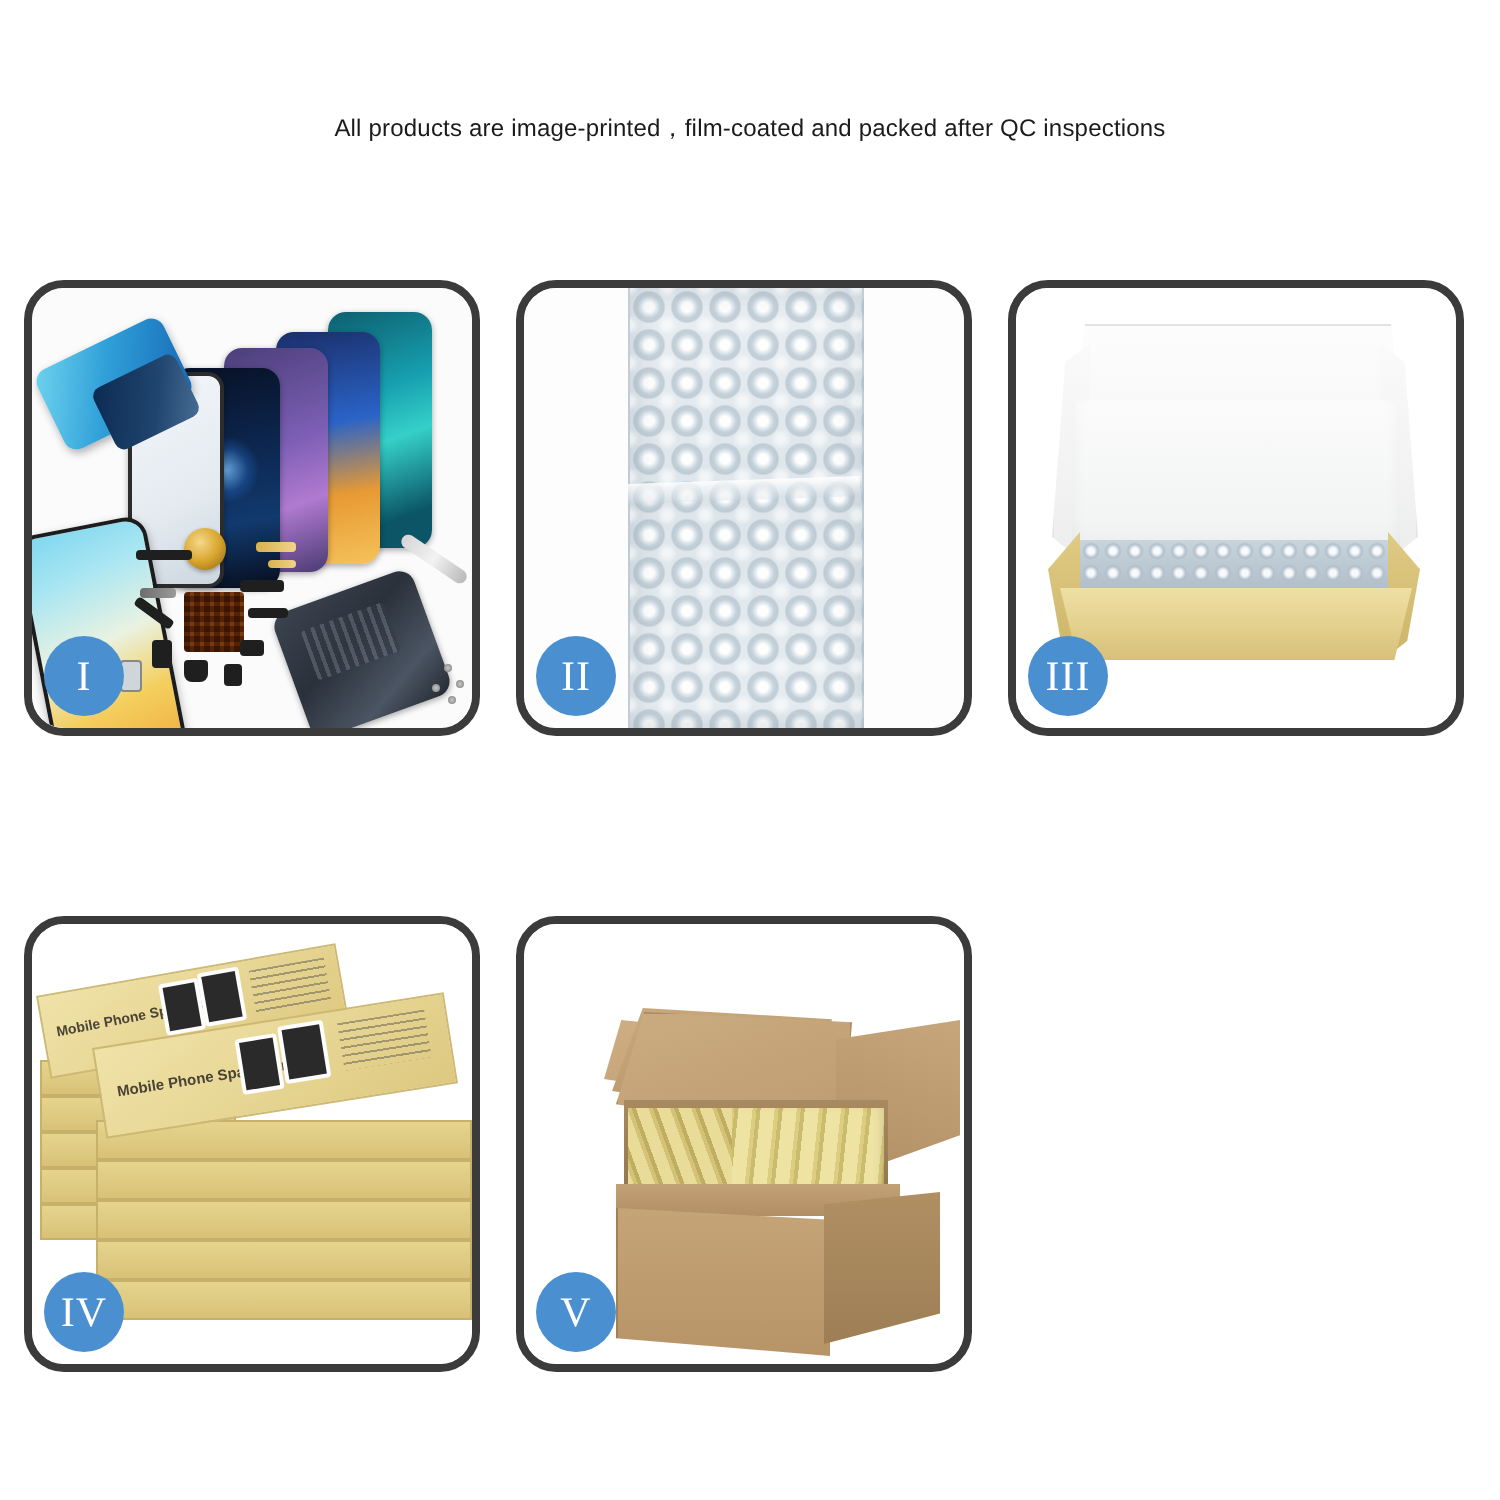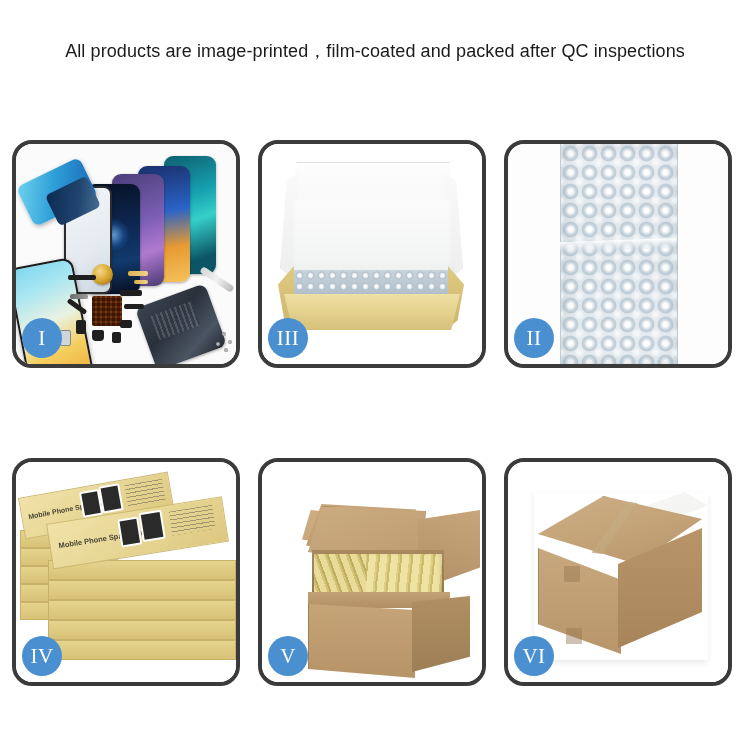--- a/index.html
+++ b/index.html
@@ -26,25 +26,25 @@
     font-size: 35px;
     font-weight: 700;
     letter-spacing: 1.1px;
     color: #111111;
     line-height: 1;
     margin: 0;
     white-space: nowrap;
   }
   .subtitle {
     font-family: "Liberation Sans", sans-serif;
-    font-size: 18px;
+    font-size: 12px;
     font-weight: 400;
     color: #1b1b1b;
     letter-spacing: 0.1px;
-    margin: 3px 0 0 0;
+    margin: 20px 0 0 0;
     white-space: nowrap;
   }
 
   
   .grid {
     position: absolute;
     left: 12px;
     top: 140px;
     width: 726px;
     display: grid;
@@ -413,40 +413,40 @@
         <div class="screw" style="left:212px;top:196px;"></div>
         <div class="screw" style="left:200px;top:198px;"></div>
         <div class="screw" style="left:208px;top:204px;"></div>
       </div>
     </div>
     <div class="badge">I</div>
   </div>
 
   <div class="panel">
     <div class="panel-inner">
+      <div class="p2-bg"></div>
+      <div class="bubble-pack"></div>
+      <div class="pack-seam"></div>
+    </div>
+    <div class="badge">II</div>
+  </div>
+
+  <div class="panel">
+    <div class="panel-inner">
       <div class="p3-bg"></div>
       <div class="lid-back"></div>
       <div class="box3-lidL"></div>
       <div class="box3-lidR"></div>
       <div class="foam"></div>
       <div class="box3-bubble"></div>
       <div class="box3-left"></div>
       <div class="box3-right"></div>
       <div class="box3-front"></div>
     </div>
     <div class="badge">III</div>
-  </div>
-
-  <div class="panel">
-    <div class="panel-inner">
-      <div class="p2-bg"></div>
-      <div class="bubble-pack"></div>
-      <div class="pack-seam"></div>
-    </div>
-    <div class="badge">II</div>
   </div>
 
   <div class="panel">
     <div class="panel-inner">
       <div class="p4-bg"></div>
 
       <div class="kside" style="left:4px;top:68px;width:96px;height:16px;"></div>
       <div class="kside" style="left:4px;top:86px;width:96px;height:16px;"></div>
       <div class="kside" style="left:4px;top:104px;width:96px;height:16px;"></div>
       <div class="kside" style="left:4px;top:122px;width:96px;height:16px;"></div>
@@ -485,28 +485,14 @@
       <div class="c5-inner"></div>
       <div class="c5-yellow"></div>
       <div class="c5-yellow2"></div>
       <div class="c5-frontTop"></div>
       <div class="c5-front"></div>
       <div class="c5-side"></div>
     </div>
     <div class="badge">V</div>
   </div>
 
-  <div class="panel">
-    <div class="panel-inner">
-      <div class="p6-bg"></div>
-      <div class="c6-wrap"></div>
-      <div class="c6-top"></div>
-      <div class="c6-tape"></div>
-      <div class="c6-left"></div>
-      <div class="c6-right"></div>
-      <div class="c6-tab" style="left:56px;top:104px;"></div>
-      <div class="c6-tab" style="left:58px;top:166px;"></div>
-      <div class="c6-shadow"></div>
-    </div>
-    <div class="badge">VI</div>
-  </div>
 
 </div>
 
 </body></html>

